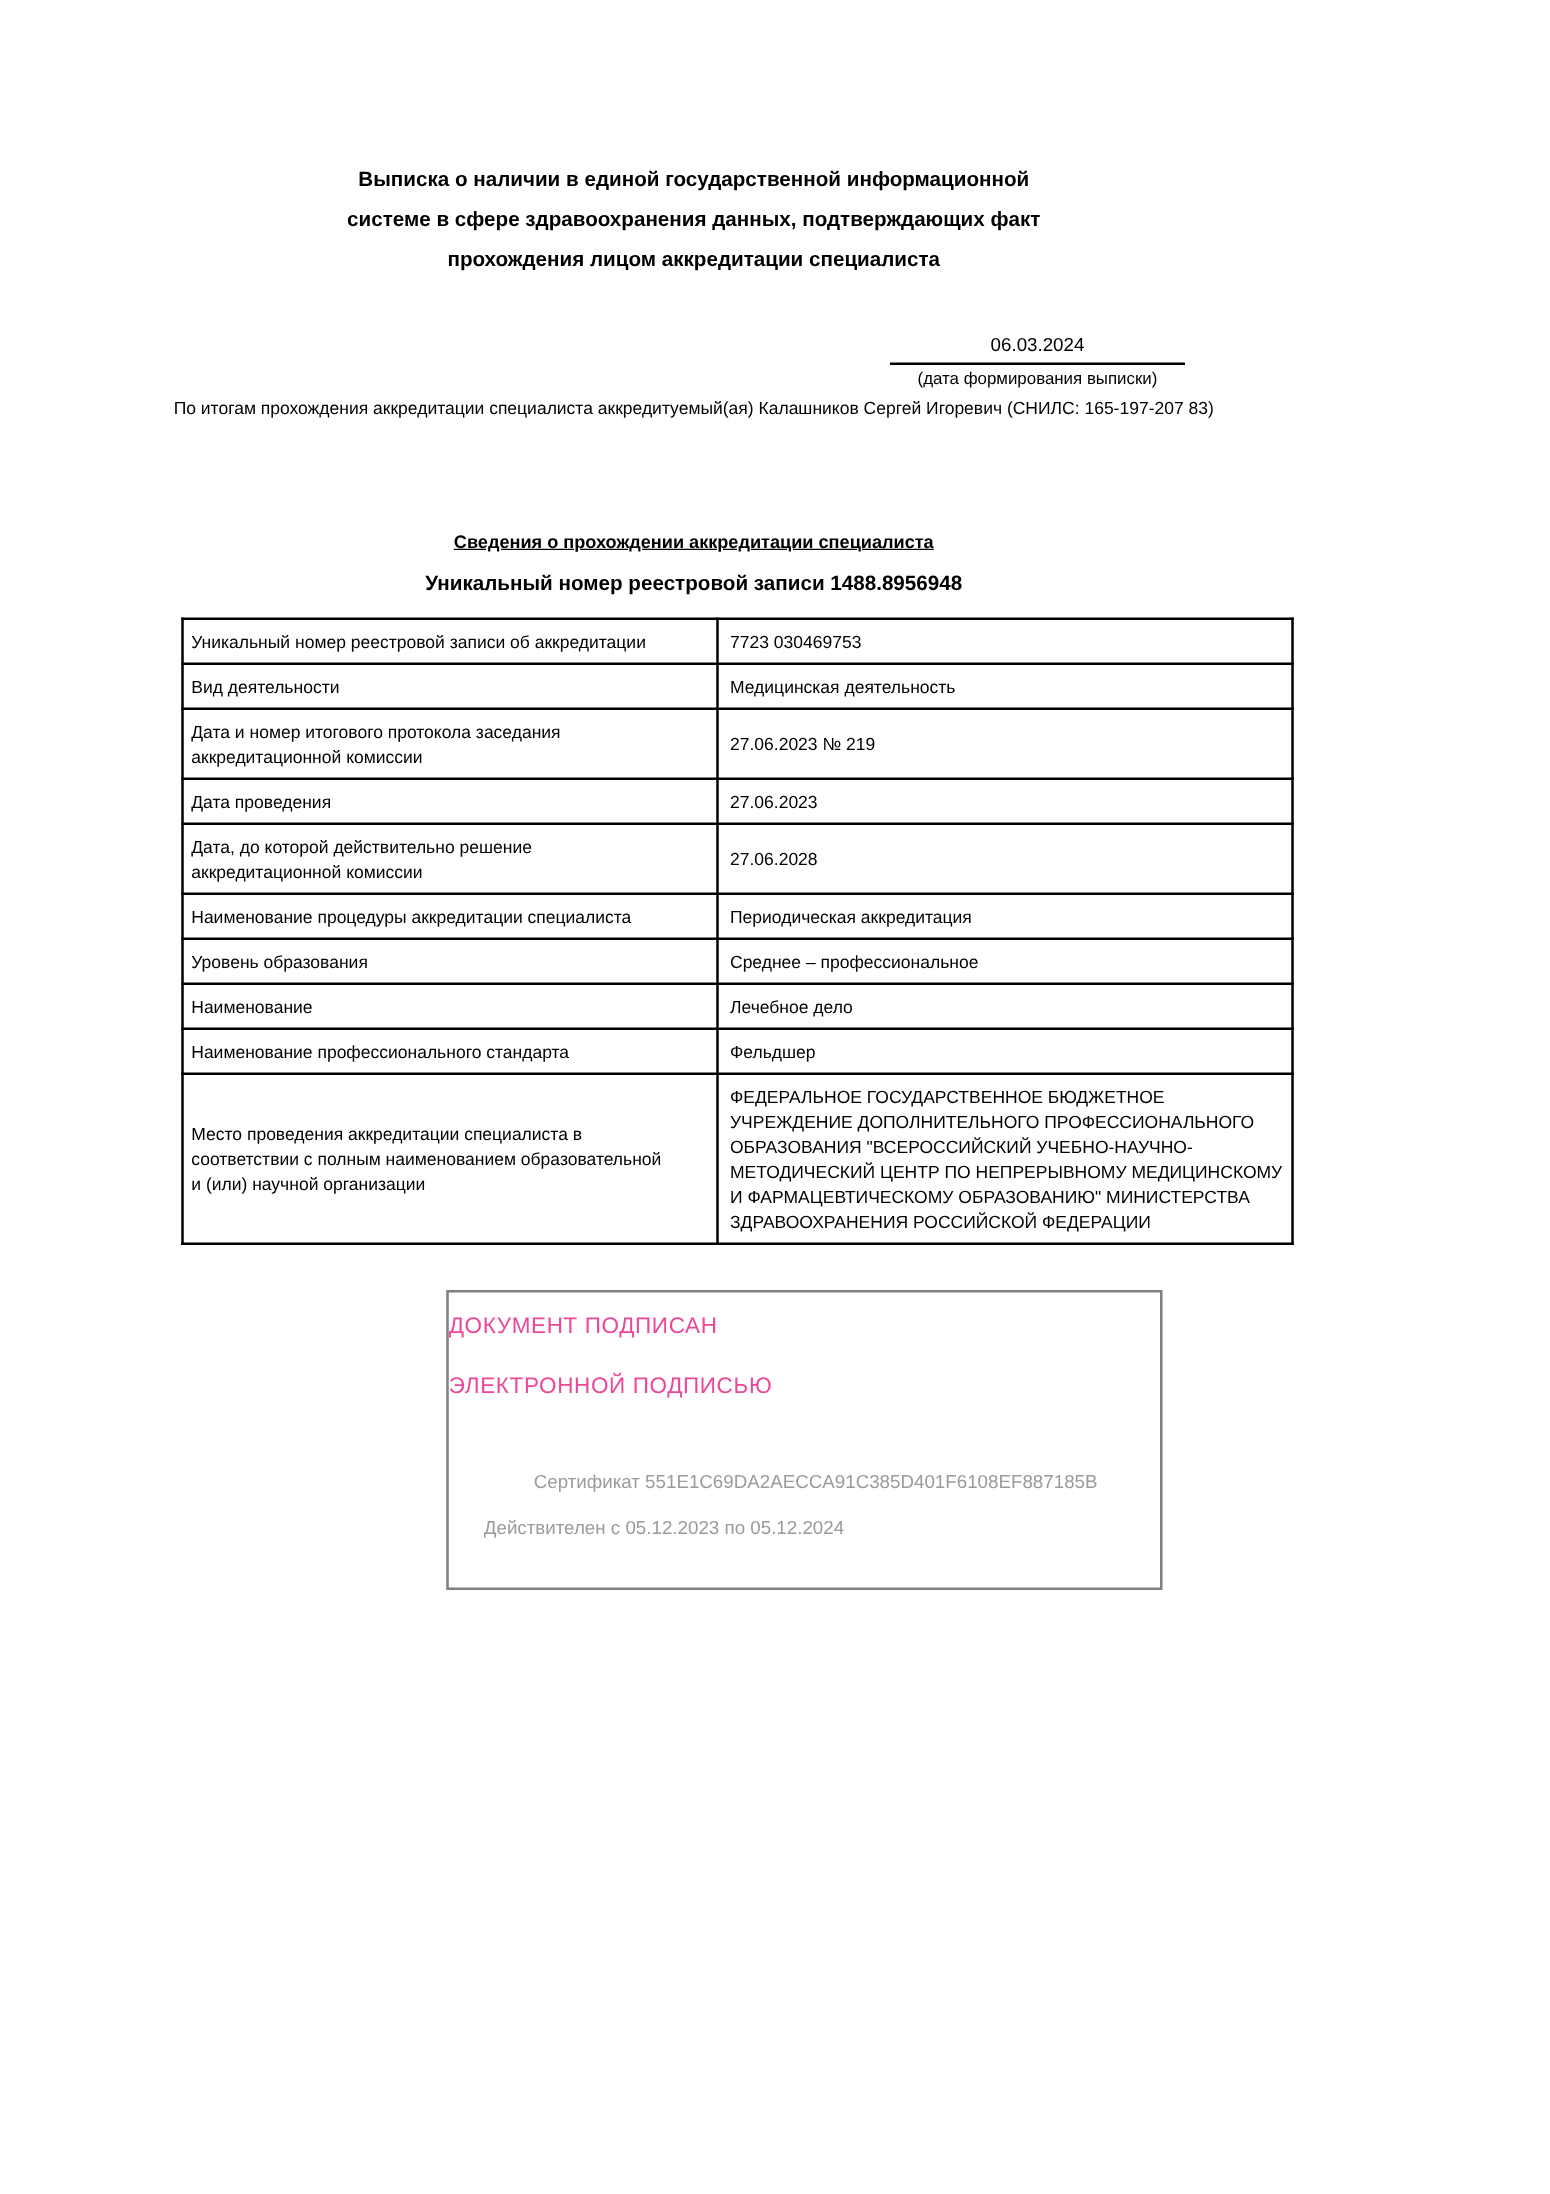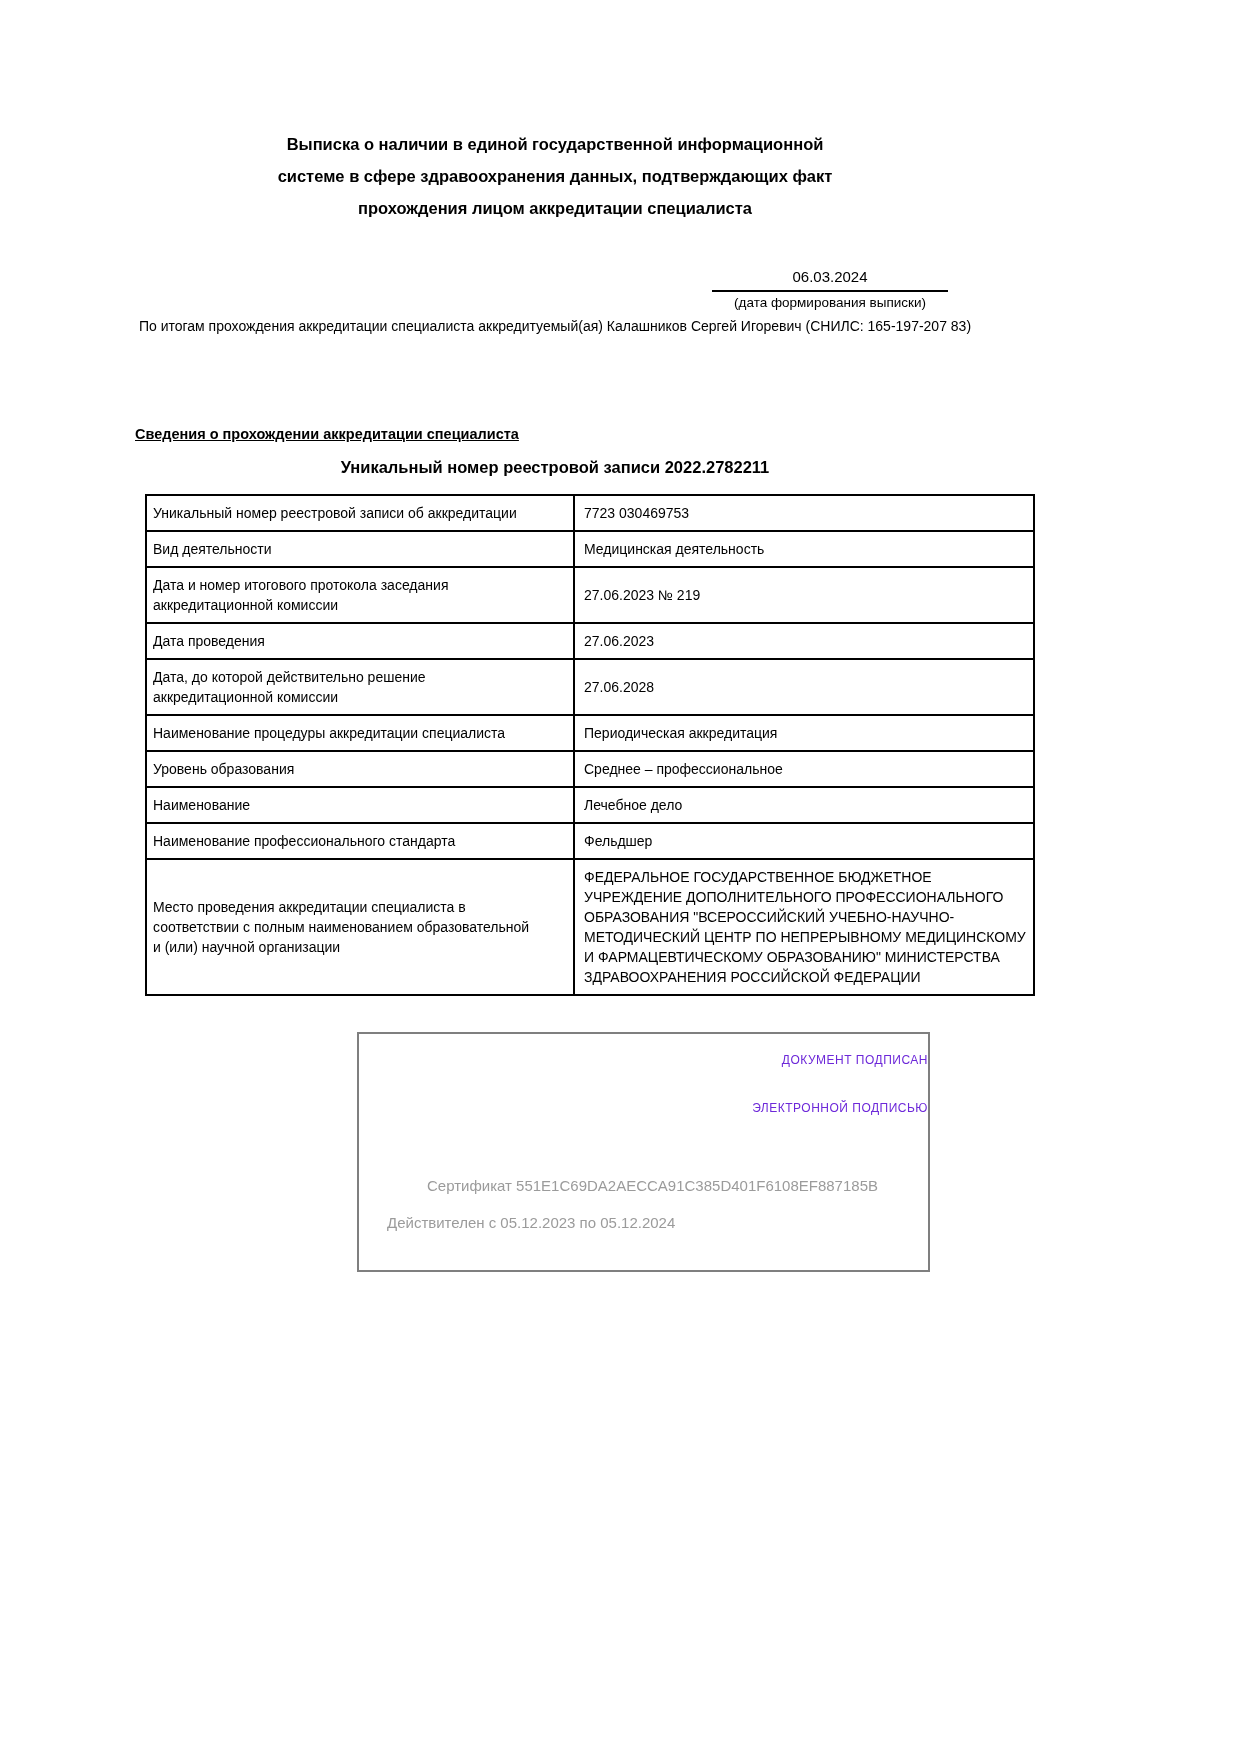--- a/index.html
+++ b/index.html
@@ -28,21 +28,21 @@
   }
   .date-caption { font-size: 13.5px; line-height: 20px; padding-top: 1px; }
 
   .intro {
     position: absolute; top: 316px; left: 100px; width: 910px;
     text-align: center; font-size: 14px; line-height: 21px;
   }
 
   .section-heading {
     position: absolute; top: 424px; left: 135px; width: 840px;
-    text-align: left; font-size: 14.5px; line-height: 20px;
+    text-align: center; font-size: 14.5px; line-height: 20px;
     font-weight: bold; text-decoration: underline;
   }
 
   .registry-heading {
     position: absolute; top: 455px; left: 135px; width: 840px;
     text-align: center; font-size: 16.5px; line-height: 24px; font-weight: bold;
   }
 
   table.acc-table {
     position: absolute; top: 494px; left: 145px;
@@ -56,21 +56,21 @@
   }
   td.c-label { width: 378px; padding: 7px 42px 7px 6px; margin-top: 28px; }
   td.c-value { width: 447px; padding: 7px 2px 7px 9px; }
 
   .sig-box {
     position: absolute; top: 1032px; left: 357px;
     width: 573px; height: 240px; box-sizing: border-box;
     border: 2px solid #7f7f7f;
     color: #9b9b9b;
   }
-  .sig-title { text-align: right; font-size: 12px; line-height: 24px; color: #6d28d9; letter-spacing: 0.5px; }
+  .sig-title { text-align: left; font-size: 18px; line-height: 24px; color: #ec4899; letter-spacing: 0.5px; }
   .sig-title.first { margin-top: 14px; }
   .sig-title.second { margin-top: 24px; }
   .sig-line { font-size: 15px; line-height: 20px; margin-left: 28px; margin-right: 10px; white-space: nowrap; overflow: hidden; }
   .sig-cert { margin-top: 56px; text-align: center; }
   .sig-owner { margin-top: 17px; }
   .sig-valid { margin-top: 17px; }
 </style>
 </head>
 <body>
 
@@ -86,21 +86,21 @@
     <div class="date-value">06.03.2024</div>
     <div class="date-caption">(дата формирования выписки)</div>
   </div>
 
   <div class="intro">
     <div>По итогам прохождения аккредитации специалиста аккредитуемый(ая) Калашников Сергей Игоревич (СНИЛС: 165-197-207 83)</div>
   </div>
 
   <div class="section-heading">Сведения о прохождении аккредитации специалиста</div>
 
-  <div class="registry-heading">Уникальный номер реестровой записи 2022.2782211</div>
+  <div class="registry-heading">Уникальный номер реестровой записи 1488.8956948</div>
 
   <table class="acc-table">
     <tbody>
       <tr>
         <td class="c-label">Уникальный номер реестровой записи об аккредитации</td>
         <td class="c-value">7723 030469753</td>
       </tr>
       <tr>
         <td class="c-label">Вид деятельности</td>
         <td class="c-value">Медицинская деятельность</td>

